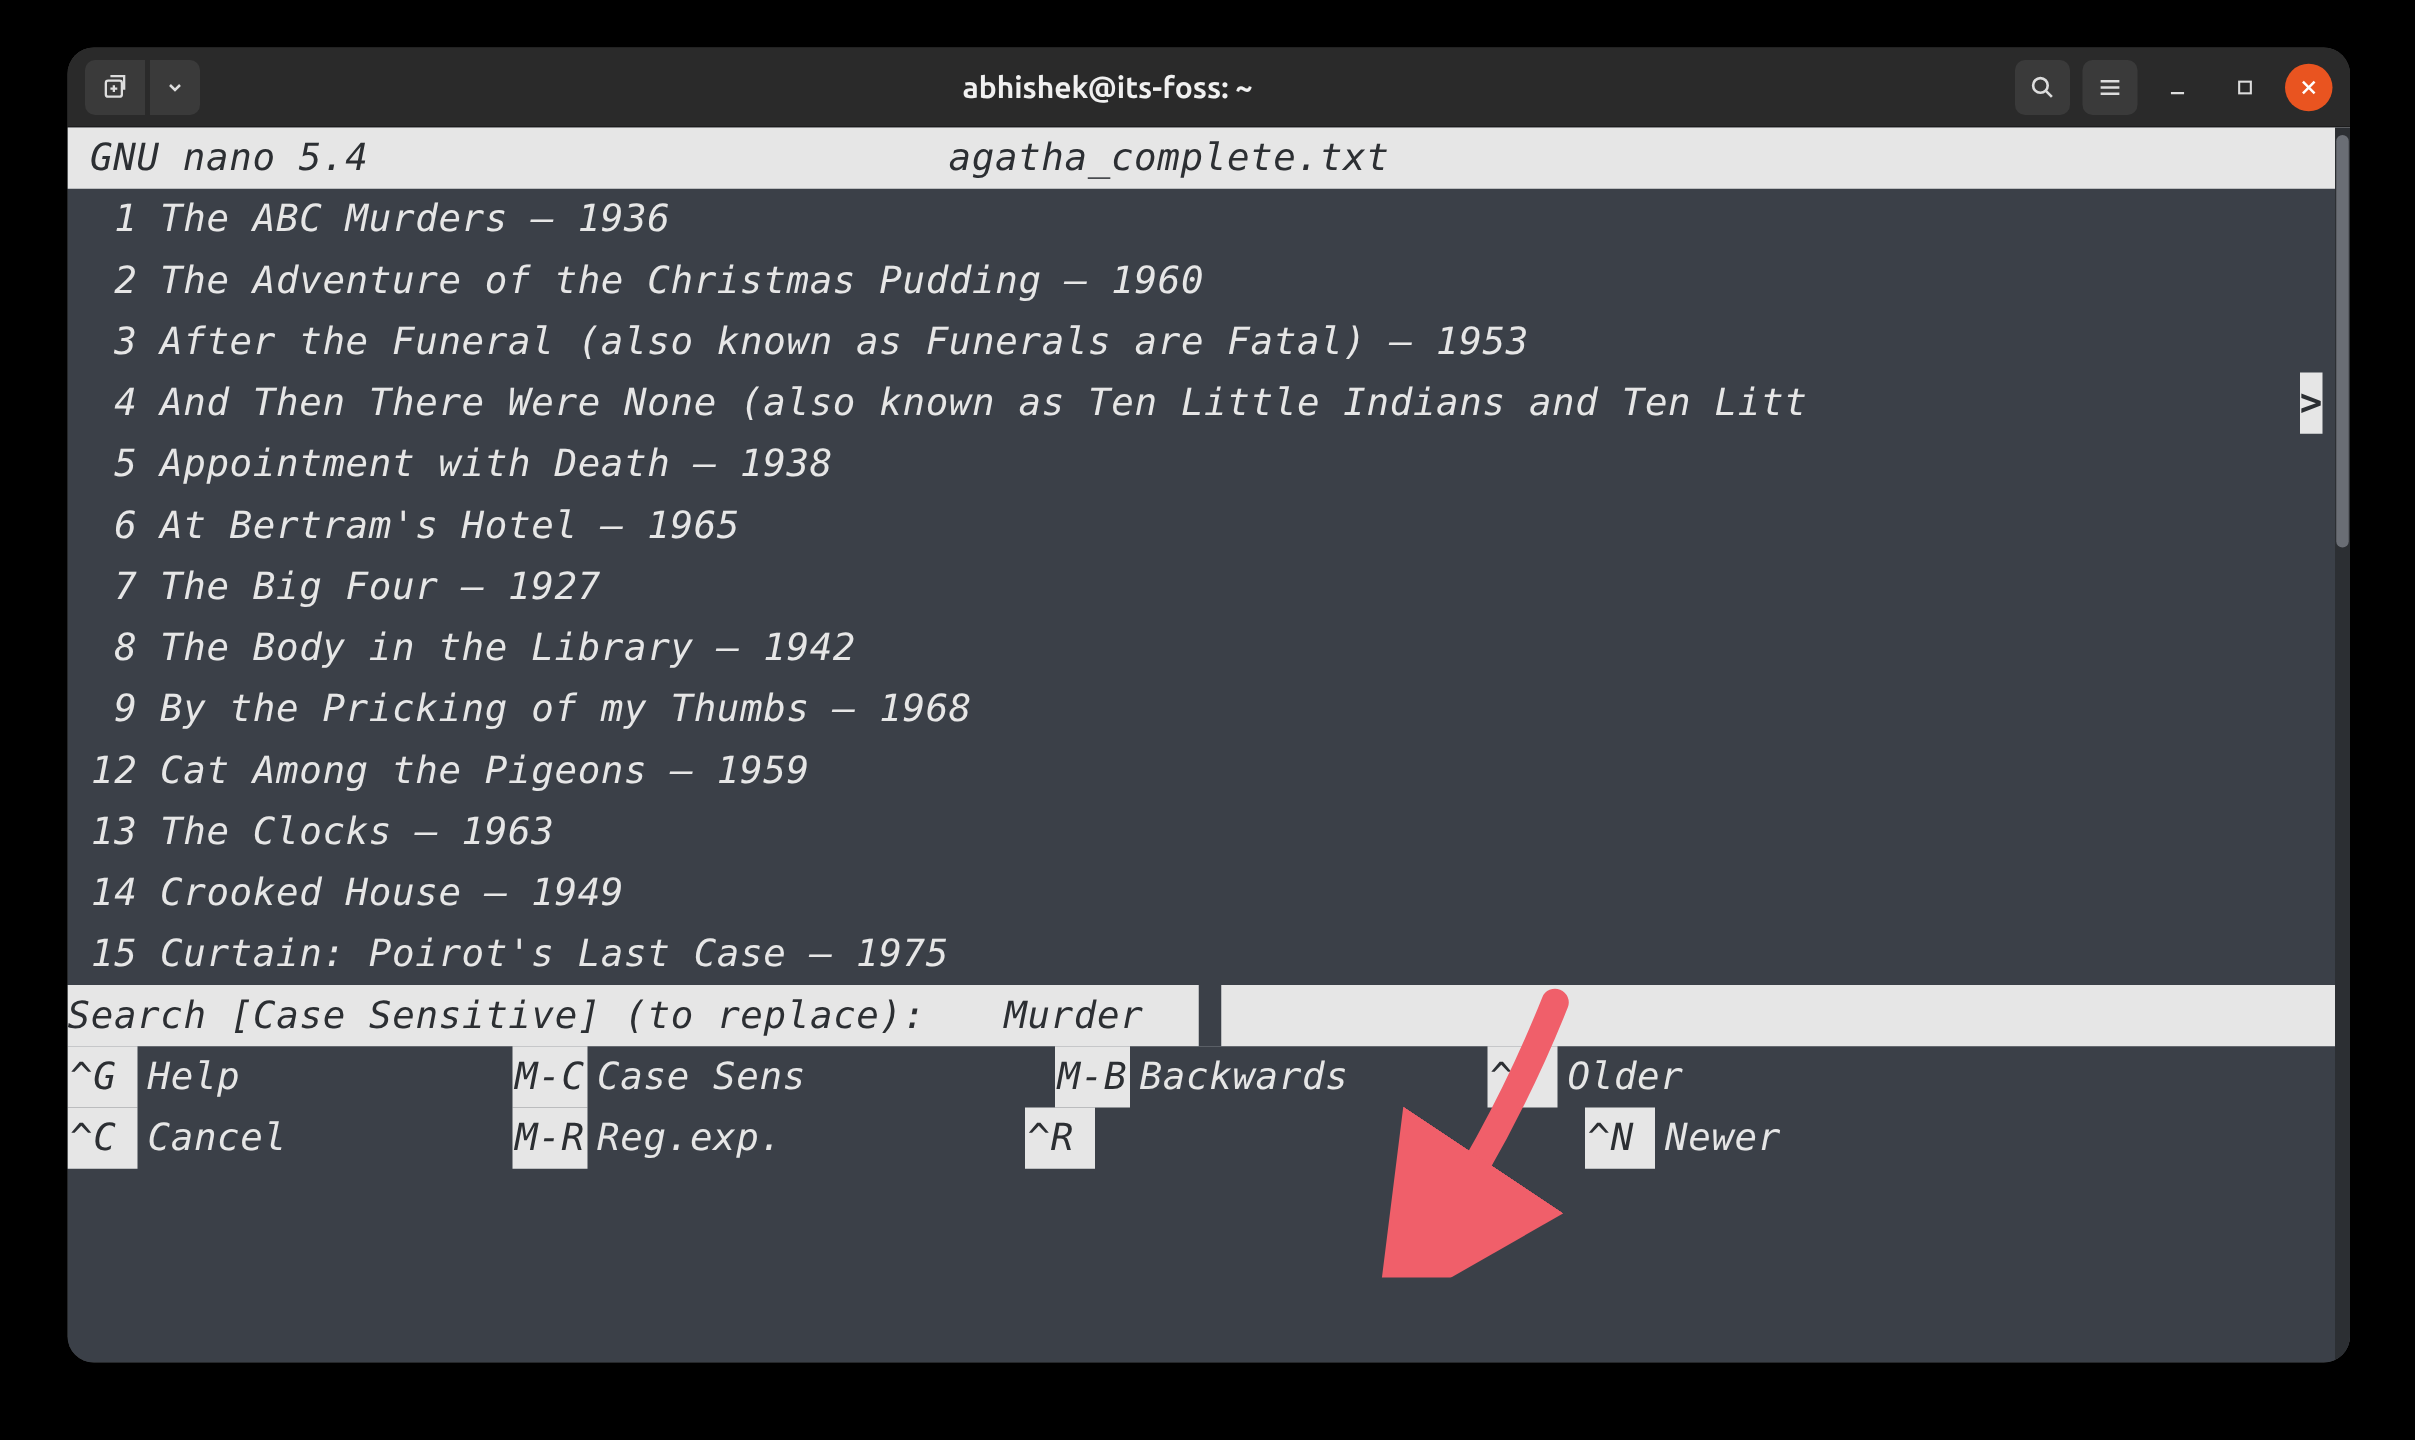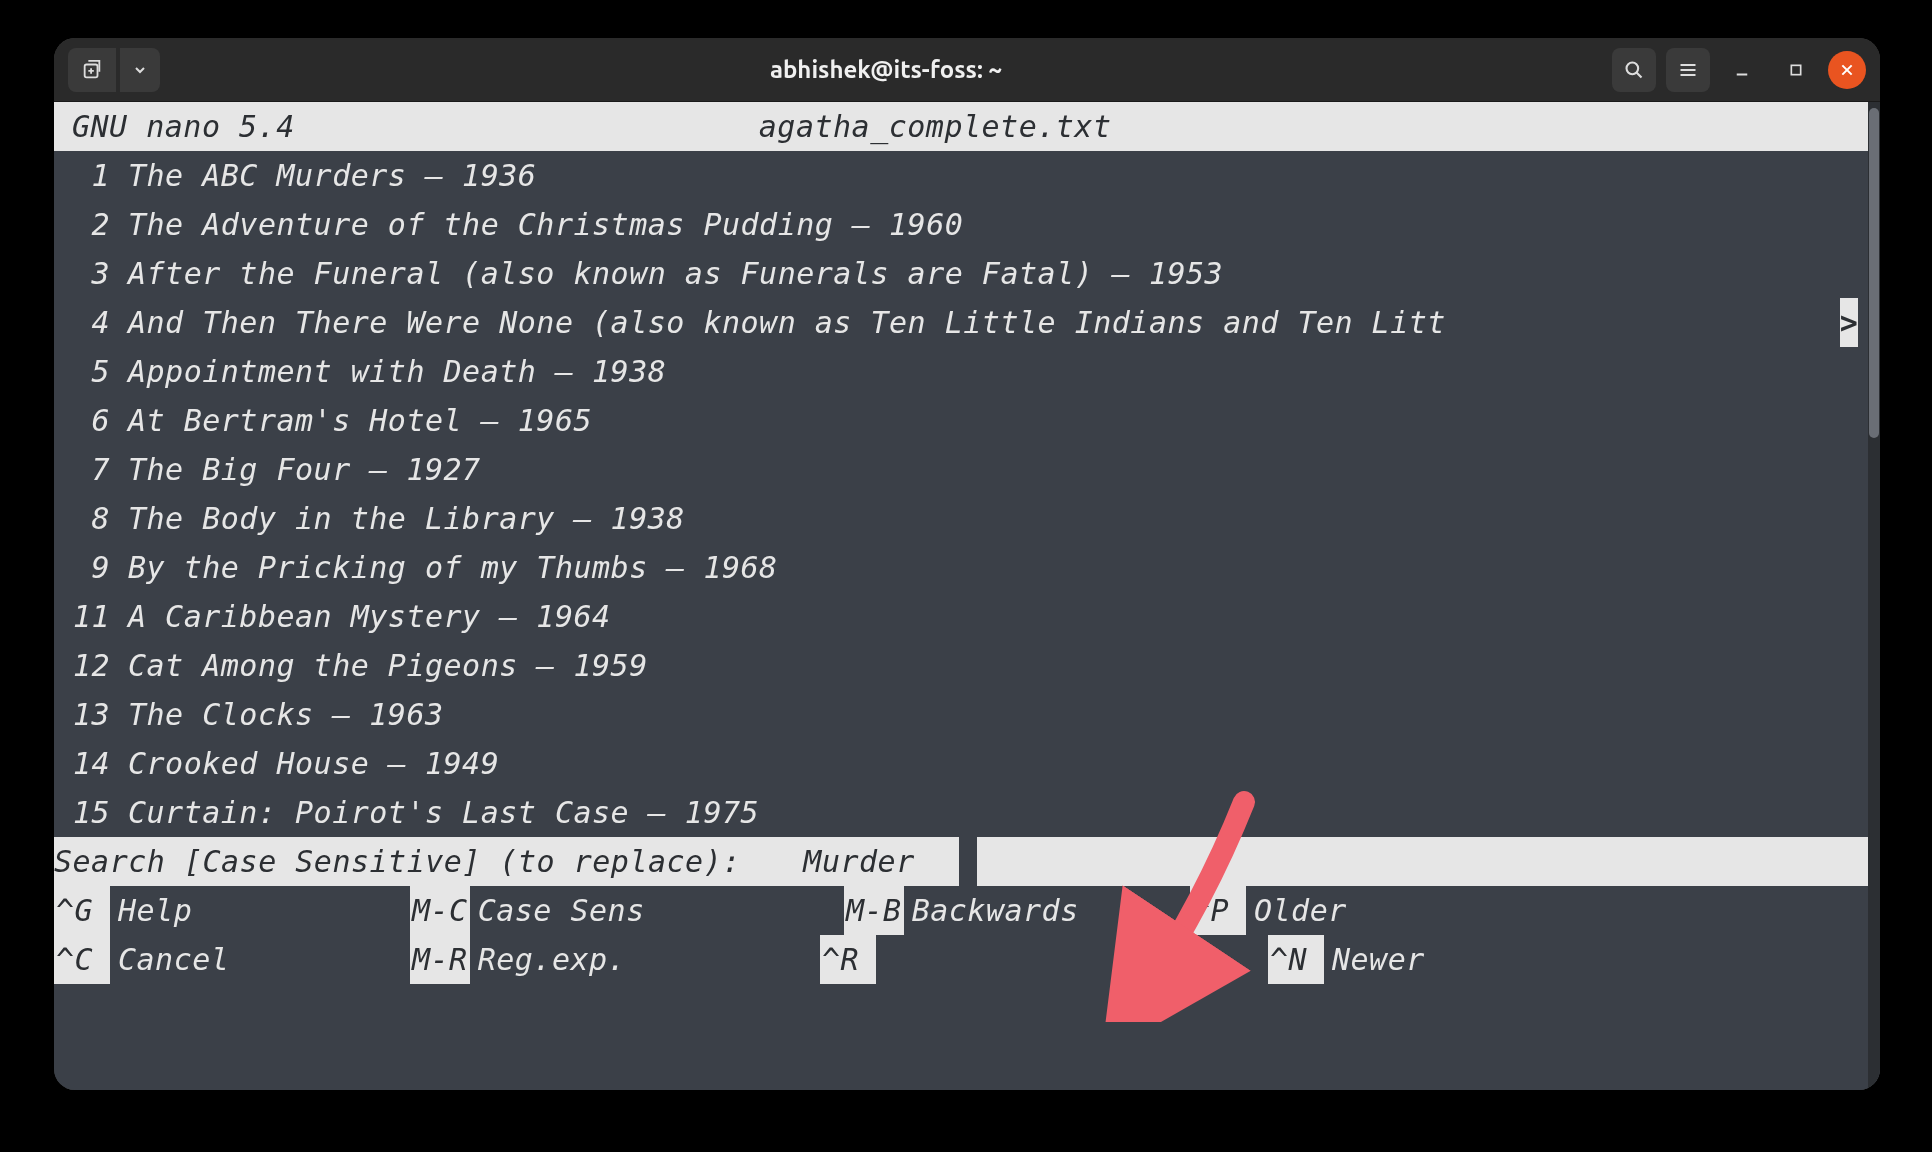--- a/index.html
+++ b/index.html
@@ -161,23 +161,22 @@
 
     <div class="editor" id="editor">
         <div class="line"><span class="lnum">1</span><span class="lcontent">The ABC Murders – 1936</span></div>
         <div class="line"><span class="lnum">2</span><span class="lcontent">The Adventure of the Christmas Pudding – 1960</span></div>
         <div class="line"><span class="lnum">3</span><span class="lcontent">After the Funeral (also known as Funerals are Fatal) – 1953</span></div>
         <div class="line"><span class="lnum">4</span><span class="lcontent">And Then There Were None (also known as Ten Little Indians and Ten Litt</span></div>
         <div class="trunc-mark" style="top: 147px;">&gt;</div>
         <div class="line"><span class="lnum">5</span><span class="lcontent">Appointment with Death – 1938</span></div>
         <div class="line"><span class="lnum">6</span><span class="lcontent">At Bertram's Hotel – 1965</span></div>
         <div class="line"><span class="lnum">7</span><span class="lcontent">The Big Four – 1927</span></div>
-        <div class="line"><span class="lnum">8</span><span class="lcontent">The Body in the Library – 1938</span></div>
+        <div class="line"><span class="lnum">8</span><span class="lcontent">The Body in the Library – 1942</span></div>
         <div class="line"><span class="lnum">9</span><span class="lcontent">By the Pricking of my Thumbs – 1968</span></div>
-        <div class="line"><span class="lnum">11</span><span class="lcontent">A Caribbean Mystery – 1964</span></div>
         <div class="line"><span class="lnum">12</span><span class="lcontent">Cat Among the Pigeons – 1959</span></div>
         <div class="line"><span class="lnum">13</span><span class="lcontent">The Clocks – 1963</span></div>
         <div class="line"><span class="lnum">14</span><span class="lcontent">Crooked House – 1949</span></div>
         <div class="line"><span class="lnum">15</span><span class="lcontent">Curtain: Poirot's Last Case – 1975</span></div>
       </div>
 
     <div class="search-bar">
       <span class="search-prompt">Search [Case Sensitive] (to replace): </span><span>Murder</span><span class="search-cursor"></span>
     </div>
 

